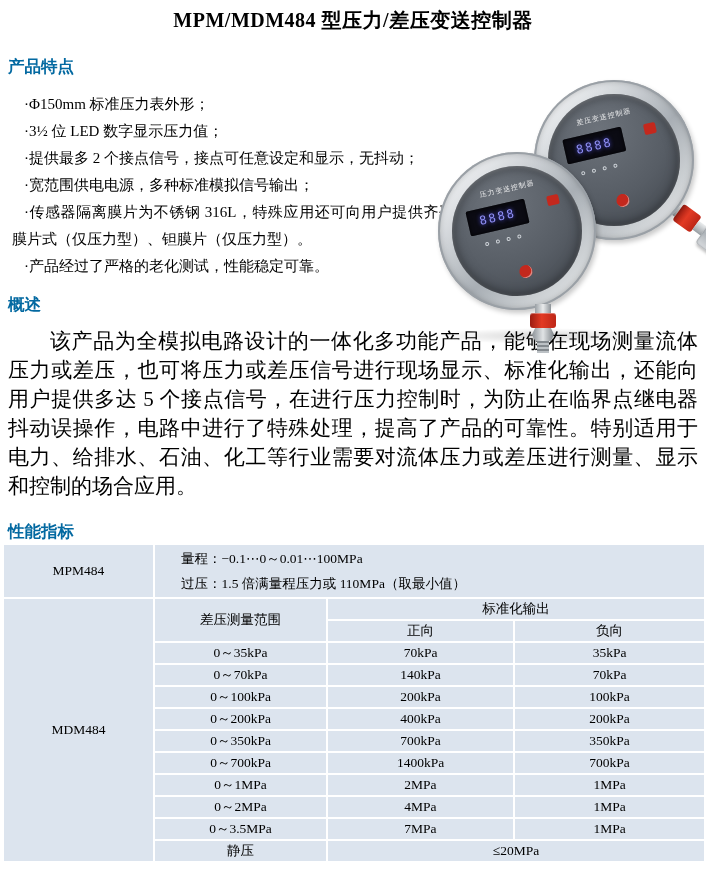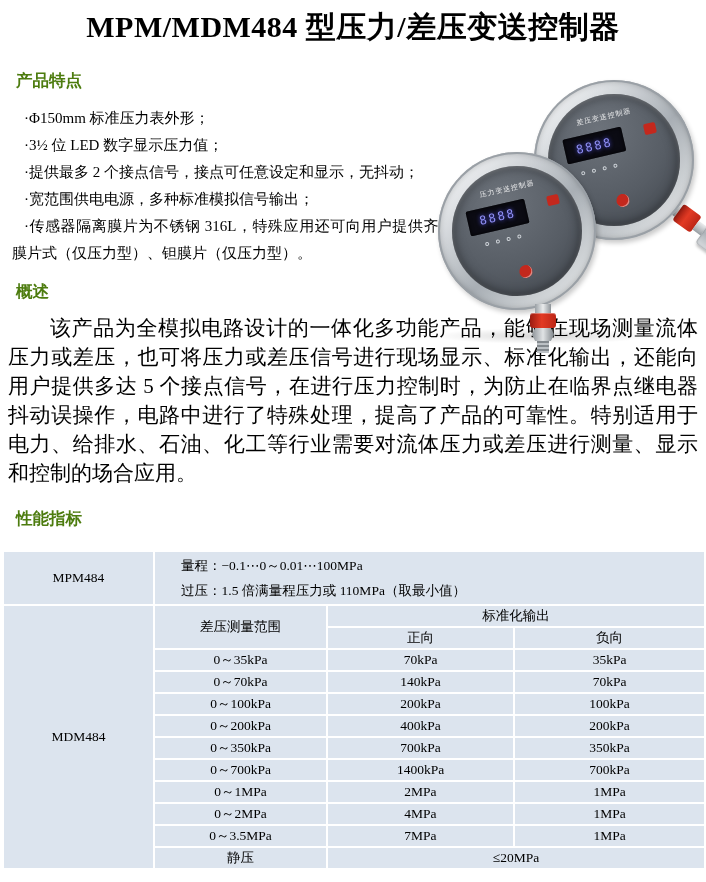--- a/index.html
+++ b/index.html
@@ -5,45 +5,45 @@
   * { margin:0; padding:0; box-sizing:border-box; }
   html,body { background:#ffffff; }
   body {
     width:706px; height:882px; position:relative; overflow:hidden;
     font-family:"Liberation Serif","DejaVu Serif",serif; color:#000;
     margin:0 auto;
   }
   
   .doc-title{
     text-align:center; padding-top:7px;
-    font-size:30px; font-weight:bold; letter-spacing:.5px;
+    font-size:20px; font-weight:bold; letter-spacing:.5px;
     font-family:"Liberation Serif","DejaVu Serif",serif;
   }
   .sec-heading{
     font-family:"Liberation Sans","DejaVu Sans",sans-serif;
-    font-weight:bold; font-size:16.5px; color:#4d7c0f;
-    margin-left:16px;
+    font-weight:bold; font-size:16.5px; color:#0369a1;
+    margin-left:8px;
   }
   .h-features{ margin-top:22px; }
   .h-overview{ margin-top:14px; }
   .h-specs{ margin-top:20px; }
   
   .features{
     margin:13px 0 0 12px; width:442px;
     font-size:15px; line-height:27px; text-align:justify;
   }
   .features p{ text-indent:12px; }
   
   .overview-para{
     margin:11px 8px 0 8px; font-size:21px; line-height:29px;
     text-align:justify; text-indent:2em;
   }
   
   .spec-table{
-    width:702px; margin:20px 2px 0 2px;
+    width:702px; margin:0 2px 0 2px;
     border-collapse:separate; border-spacing:2px;
     font-size:13.5px; table-layout:fixed;
   }
   .spec-table td{
     background:#dce4ee; padding:1px 4px; line-height:18px;
     vertical-align:middle;
   }
   .spec-table td.c{ text-align:center; }
   .mpm-cell div{ text-align:left; padding-left:22px; line-height:25px; }
   
@@ -119,20 +119,21 @@
 <h1 class="doc-title">MPM/MDM484 型压力/差压变送控制器</h1>
 
 <h2 class="sec-heading h-features">产品特点</h2>
 
 <div class="features">
   <p>·Φ150mm 标准压力表外形；</p>
   <p>·3½ 位 LED 数字显示压力值；</p>
   <p>·提供最多 2 个接点信号，接点可任意设定和显示，无抖动；</p>
   <p>·宽范围供电电源，多种标准模拟信号输出；</p>
   <p>·传感器隔离膜片为不锈钢 316L，特殊应用还可向用户提供齐平膜片式（仅压力型）、钽膜片（仅压力型）。</p>
+  <p>·产品经过了严格的老化测试，性能稳定可靠。</p>
 </div>
 
 <div class="photo">
   <div class="floor-shadow"></div>
 
   <div class="stem-back">
     <div class="tube"></div>
     <div class="band2"></div>
     <div class="tube2"></div>
     <div class="flange"></div>

